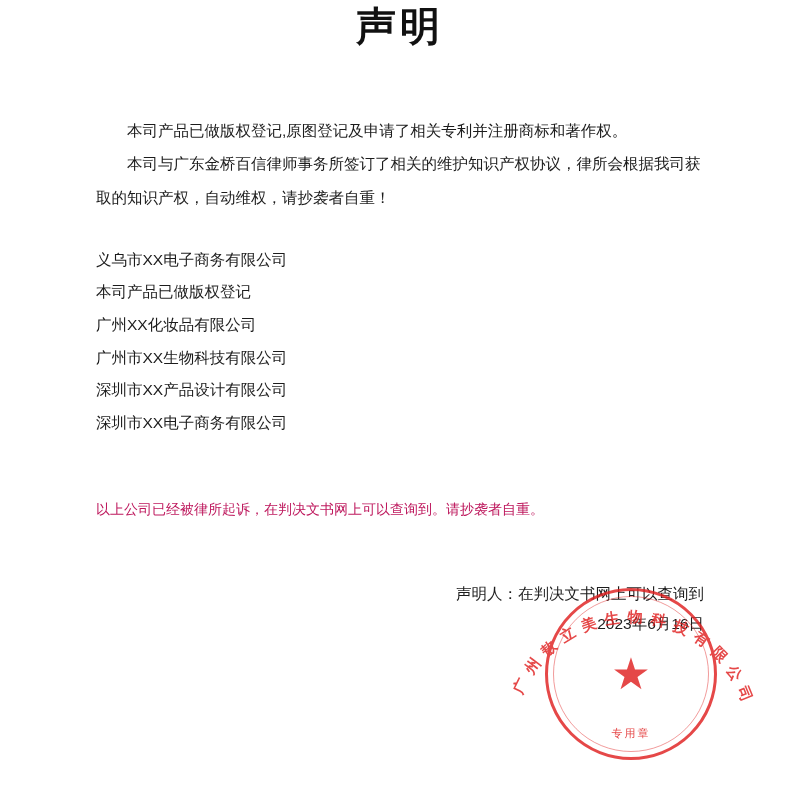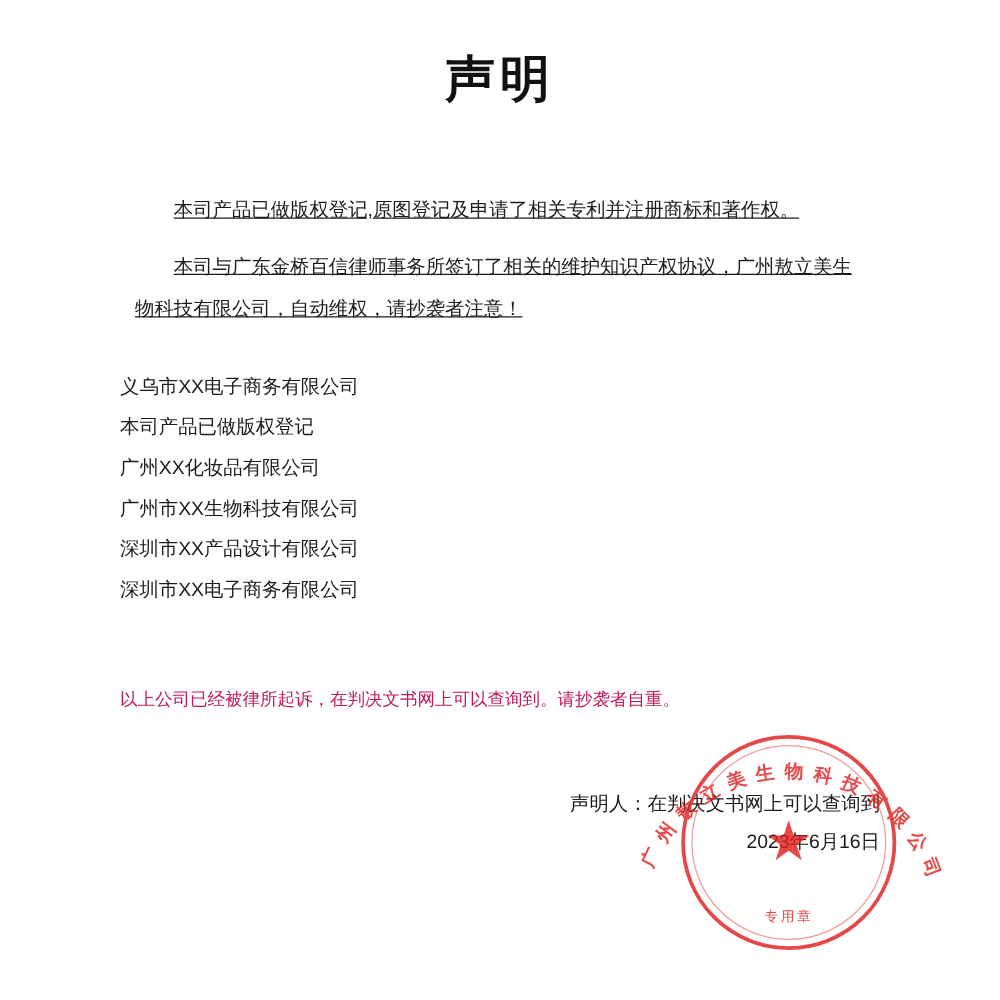--- a/index.html
+++ b/index.html
@@ -22,34 +22,32 @@
     box-sizing: border-box;
     padding: 0;
   }
   .doc-title {
     text-align: center;
     font-size: 40px;
     font-weight: bold;
     letter-spacing: 4px;
     color: #111111;
     margin: 0;
-    padding-top: 38px;
     line-height: 1.3;
   }
   .body-block {
     margin: 0;
     padding: 0 96px 0 96px;
   }
   .para {
     font-size: 15.5px;
     line-height: 2.15;
     color: #1c1c1c;
     text-indent: 2em;
-    margin: 12px;
-    text-decoration: underline;
+    margin: 0;
   }
   .para.first {
     margin-top: 62px;
   }
   .company-list {
     margin: 0;
     padding: 0;
     list-style: none;
   }
   .company-list li {
@@ -139,21 +137,21 @@
 </head>
 <body>
 
 <div class="page">
 
   <h1 class="doc-title">声明</h1>
 
   <div class="body-block">
 
     <p class="para first">本司产品已做版权登记,原图登记及申请了相关专利并注册商标和著作权。</p>
-    <p class="para">本司与广东金桥百信律师事务所签订了相关的维护知识产权协议，广州敖立美生物科技有限公司，自动维权，请抄袭者注意！</p>
+    <p class="para">本司与广东金桥百信律师事务所签订了相关的维护知识产权协议，律所会根据我司获取的知识产权，自动维权，请抄袭者自重！</p>
 
     <div class="list-wrap">
       <ul class="company-list">
         <li>义乌市XX电子商务有限公司</li>
         <li>本司产品已做版权登记</li>
         <li>广州XX化妆品有限公司</li>
         <li>广州市XX生物科技有限公司</li>
         <li>深圳市XX产品设计有限公司</li>
         <li>深圳市XX电子商务有限公司</li>
       </ul>

